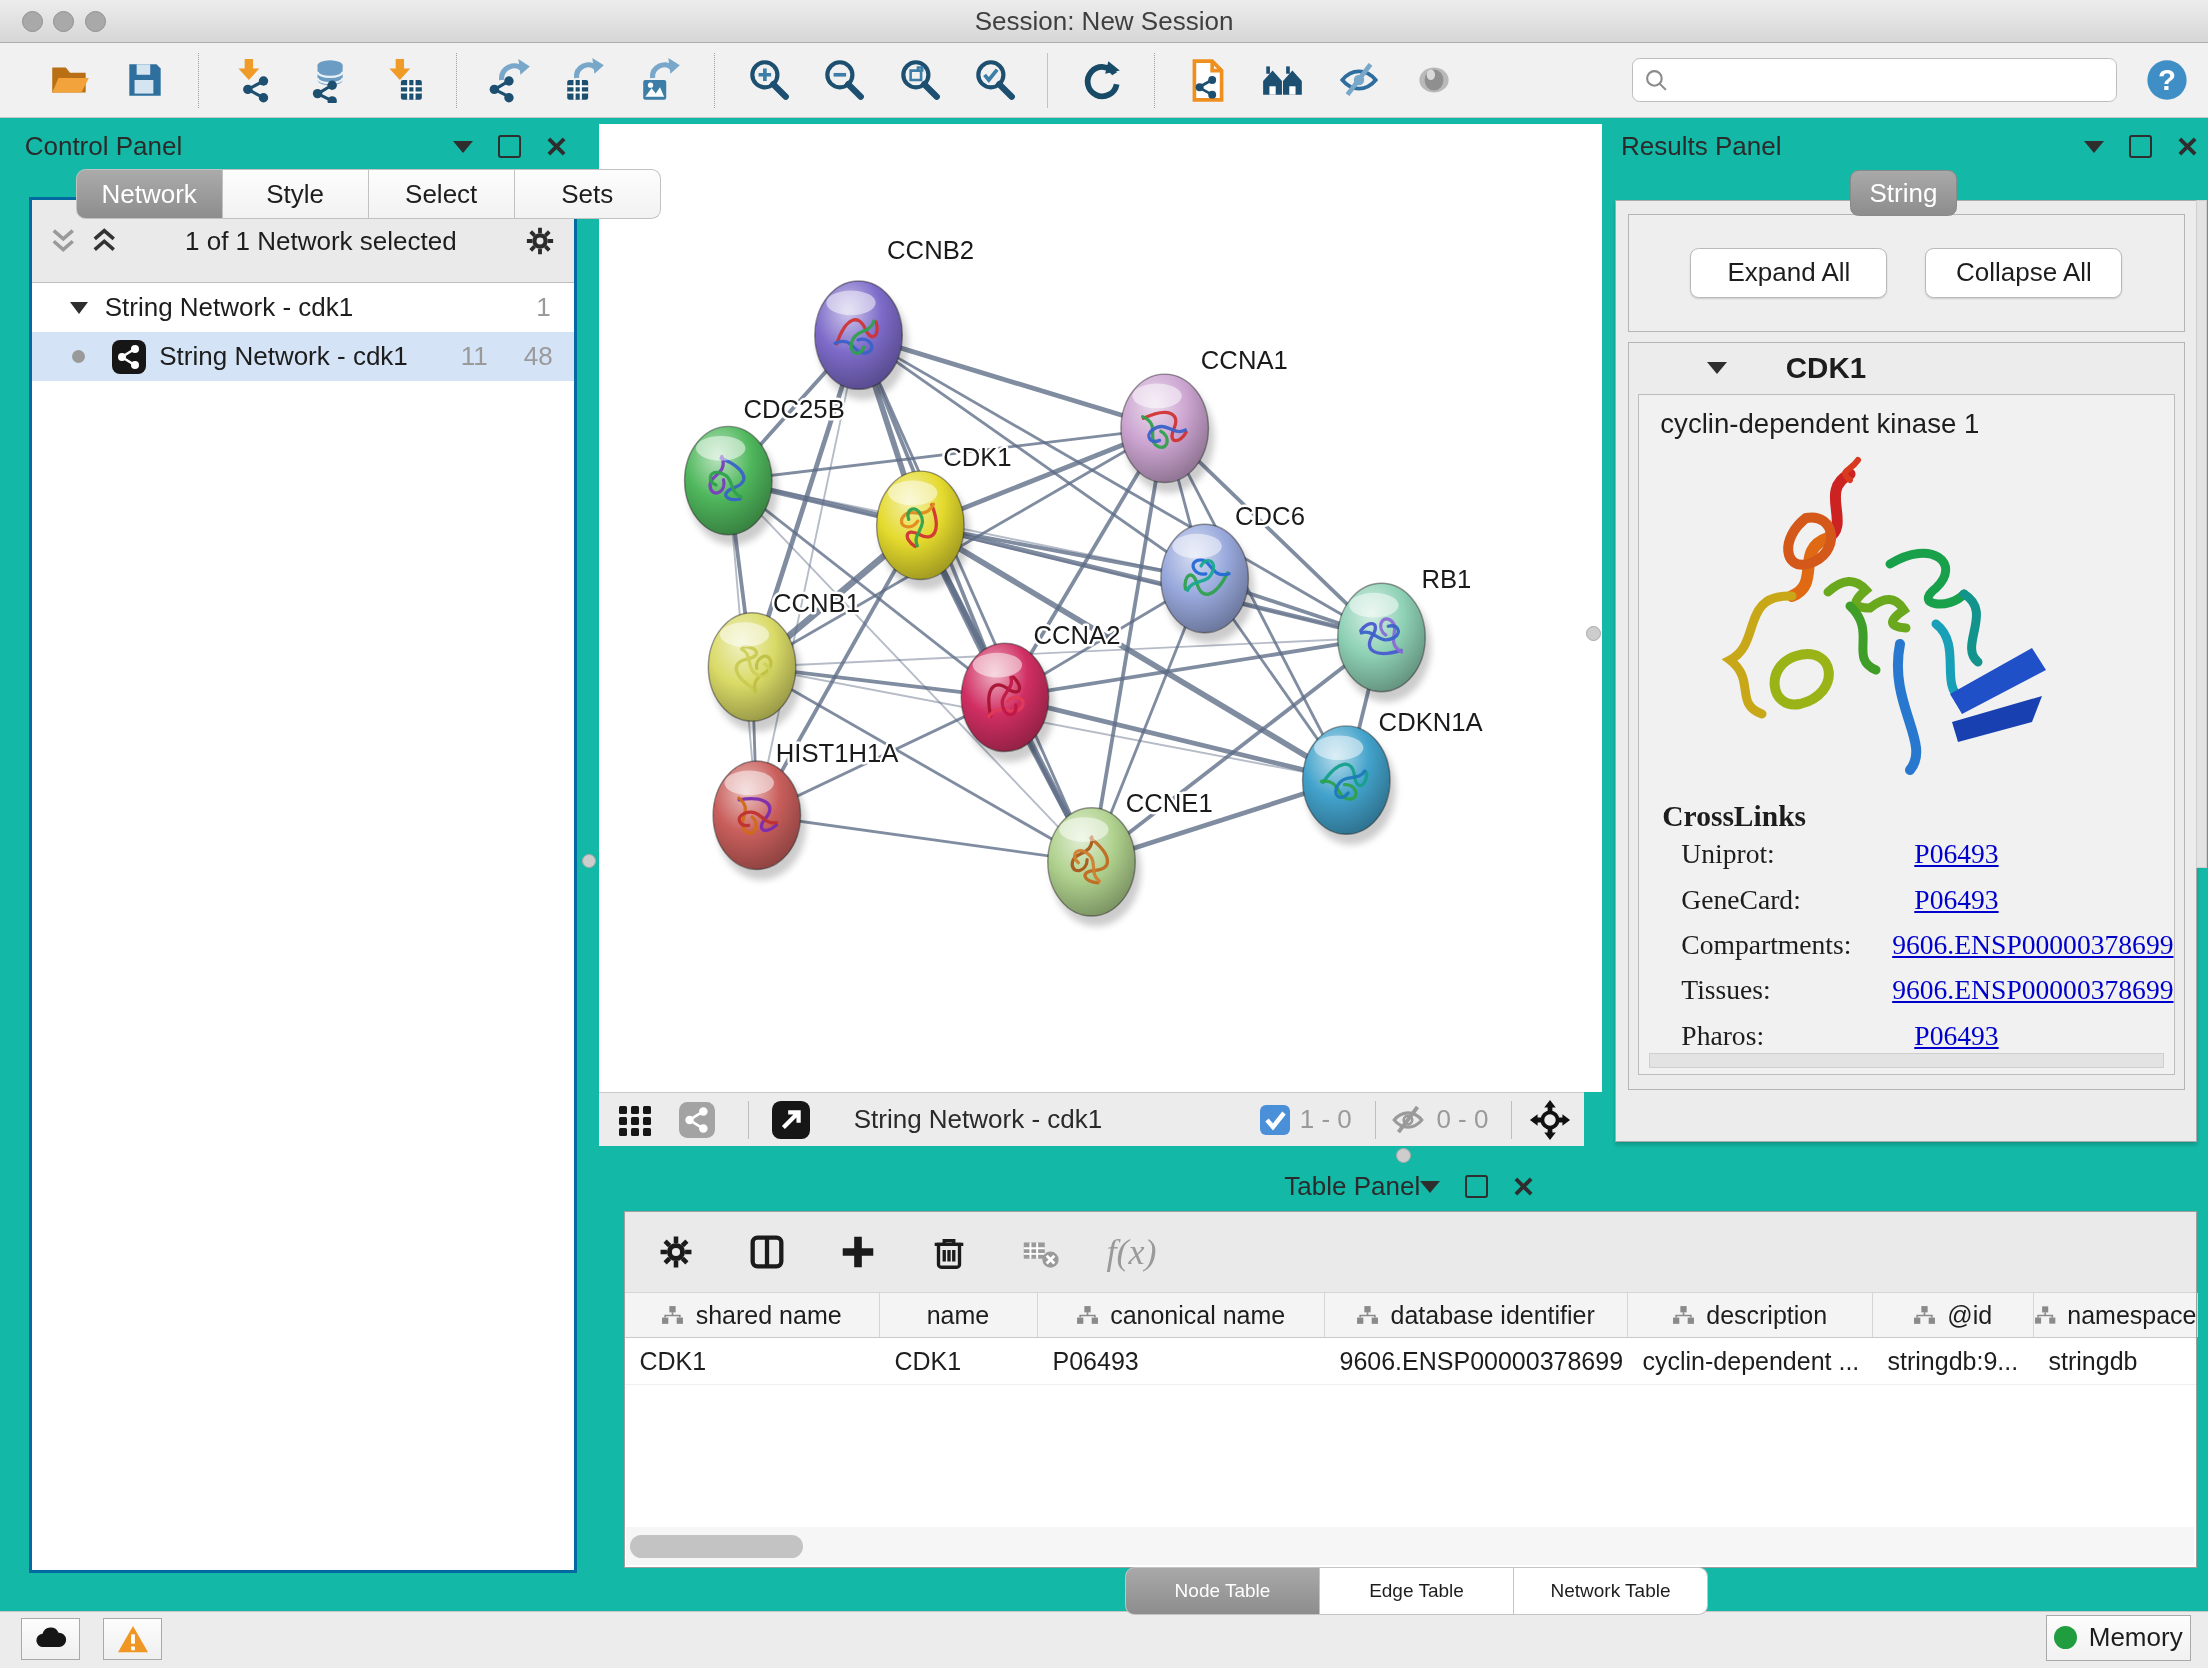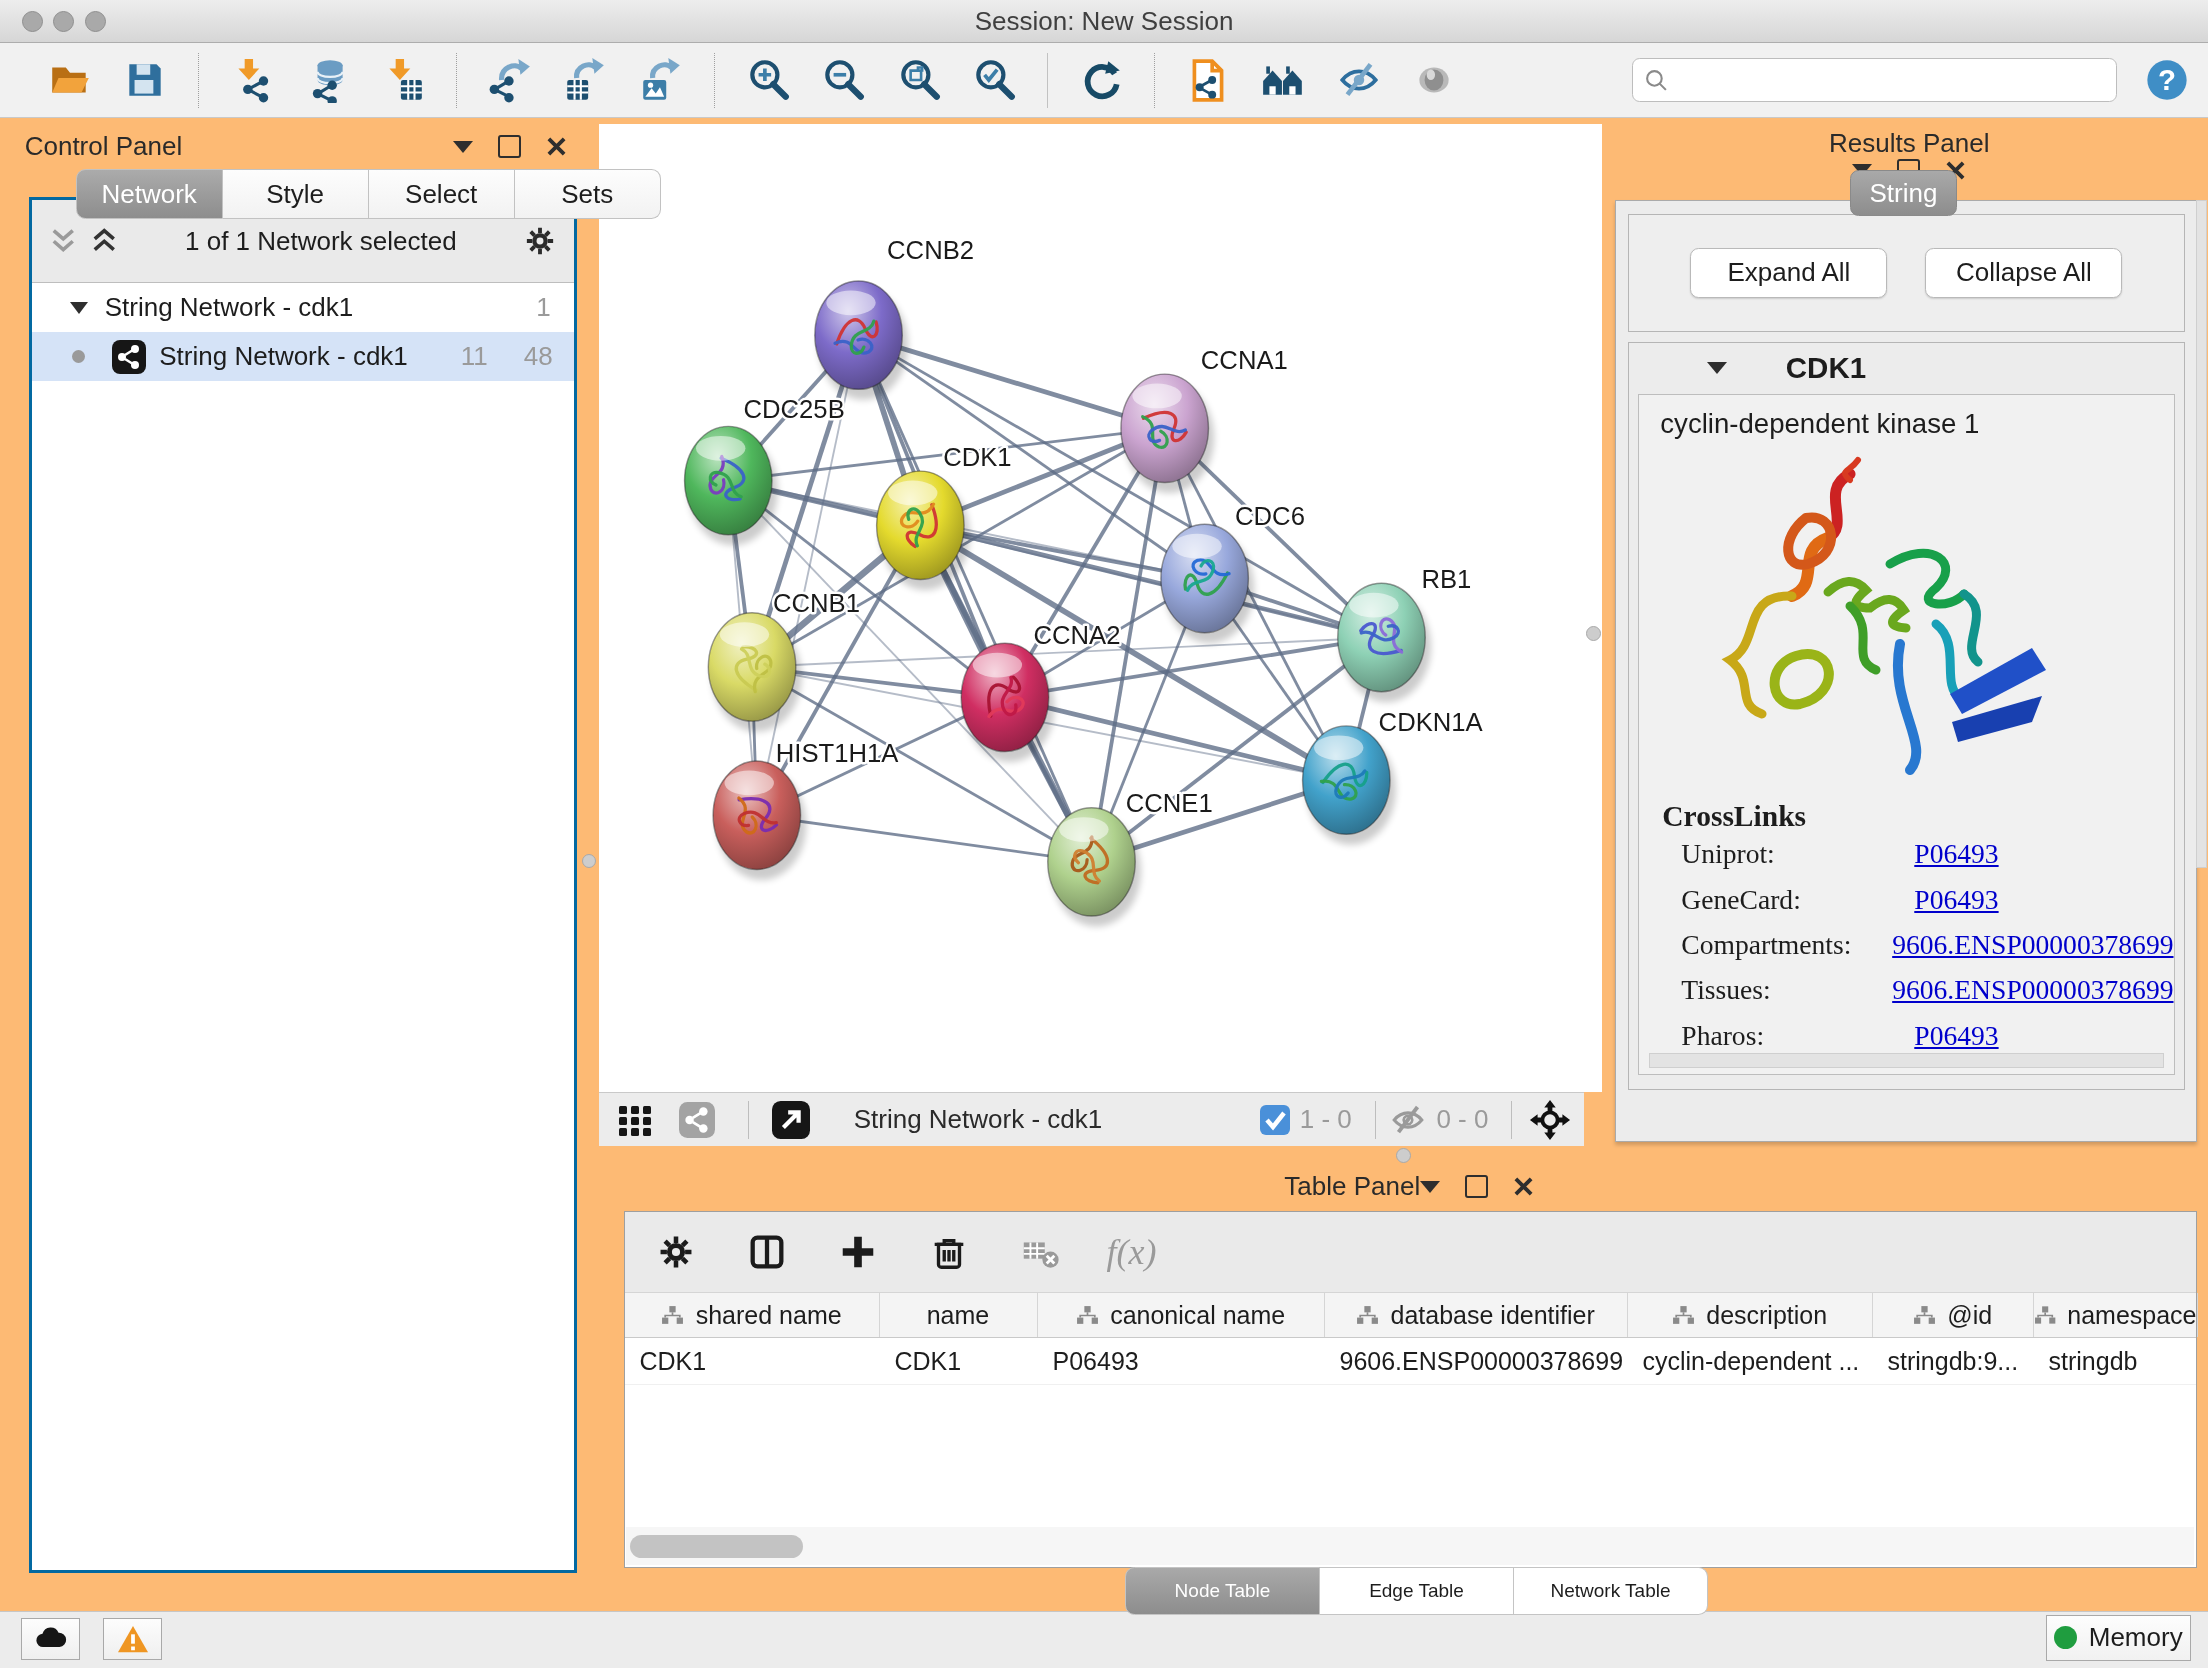--- a/index.html
+++ b/index.html
@@ -1,16 +1,16 @@
 <!DOCTYPE html>
 <html style="font-size:15px"><head>
 <meta charset="utf-8">
 <style>
   html,body{margin:0;padding:0;background:#e9e9e9;}
-  #app{position:relative;width:2208px;height:1668px;background:#fdba74;overflow:hidden;
+  #app{position:relative;width:2208px;height:1668px;background:#14b8a6;overflow:hidden;
        font-family:"Liberation Sans",sans-serif;color:#1d1d1d;}
   
   .titlebar{position:absolute;left:0;top:0;width:2208px;height:42px;
     background:linear-gradient(#ededed,#d6d6d6);border-bottom:1px solid #adadad;}
   .tl{position:absolute;top:11.4px;width:19px;height:19px;border-radius:50%;
     background:#a9a9a9;border:1px solid #8f8f8f;}
   .win-title{position:absolute;left:0;right:0;top:0;height:42px;line-height:42px;
     text-align:center;font-size:26px;color:#3f3f3f;}
   
   .toolbar{position:absolute;left:0;top:43px;width:2208px;height:75px;background:#f1f1f1;
@@ -44,21 +44,21 @@
   .tree-row.sel{background:#d5e3f7;}
   
   .network-canvas{position:absolute;left:599px;top:124px;width:1003px;height:968px;background:#fff;}
   .net-bottombar{position:absolute;left:599px;top:1092px;width:985px;height:53px;background:#ececec;
     border-top:1px solid #c9c9c9;display:flex;align-items:center;font-size:26px;}
   .nb-sep{height:38px;border-left:1px solid #bdbdbd;margin:0 13.3px;}
   .nb-title{margin-left:25px;color:#2a2a2a;flex:1;}
   .nb-count{color:#9a9a9a;margin:0 9.5px;}
   
   .results-panel{position:absolute;left:1604px;top:124px;width:605px;height:1027px;}
-  .rp-header{position:absolute;left:17px;right:11.4px;top:3.8px;height:38px;display:flex;justify-content:space-between;align-items:center;flex-direction:column;}
+  .rp-header{position:absolute;left:17px;right:11.4px;top:3.8px;height:38px;display:flex;justify-content:space-between;align-items:center;}
   .rp-tab{position:absolute;left:246px;top:46px;width:105px;height:44px;line-height:44px;text-align:center;z-index:2;
     font-size:26px;color:#fff;background:linear-gradient(#a9a9a9,#8d8d8d);border:1px solid #8a8a8a;border-radius:8.6px;}
   .rp-box{position:absolute;left:11.4px;top:76px;width:582px;height:942px;background:#ececec;border:1px solid #aaa;
     box-shadow:0 2.9px 3.8px rgba(0,0,0,.18);box-sizing:border-box;}
   .rp-btnrow{margin:13.3px 11.4px 9.5px 11.4px;border:1px solid #b5b5b5;background:#eee;height:116px;
     display:flex;align-items:center;justify-content:center;gap:38px;}
   .rp-btn{min-width:195px;height:48px;line-height:46px;text-align:center;font-size:26px;background:#fff;
     border:1px solid #b9b9b9;border-radius:8.6px;box-shadow:0 1px 1.9px rgba(0,0,0,.15);cursor:pointer;}
   .rp-section{margin:0 11.4px;border:1px solid #b5b5b5;background:#ececec;height:748px;box-sizing:border-box;}
   .rp-sec-head{height:51px;display:flex;align-items:center;gap:59px;padding-left:78px;}

